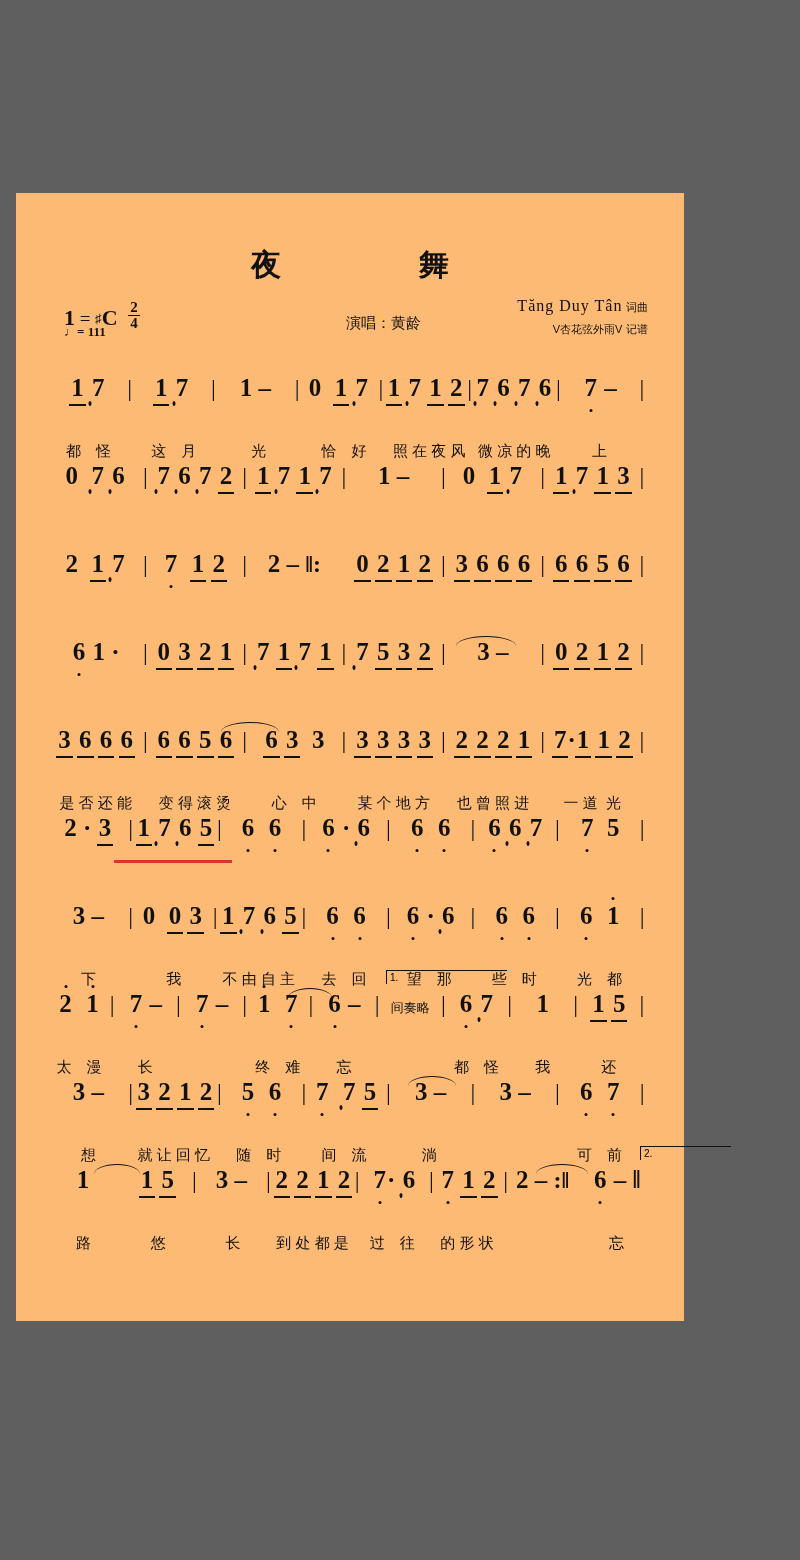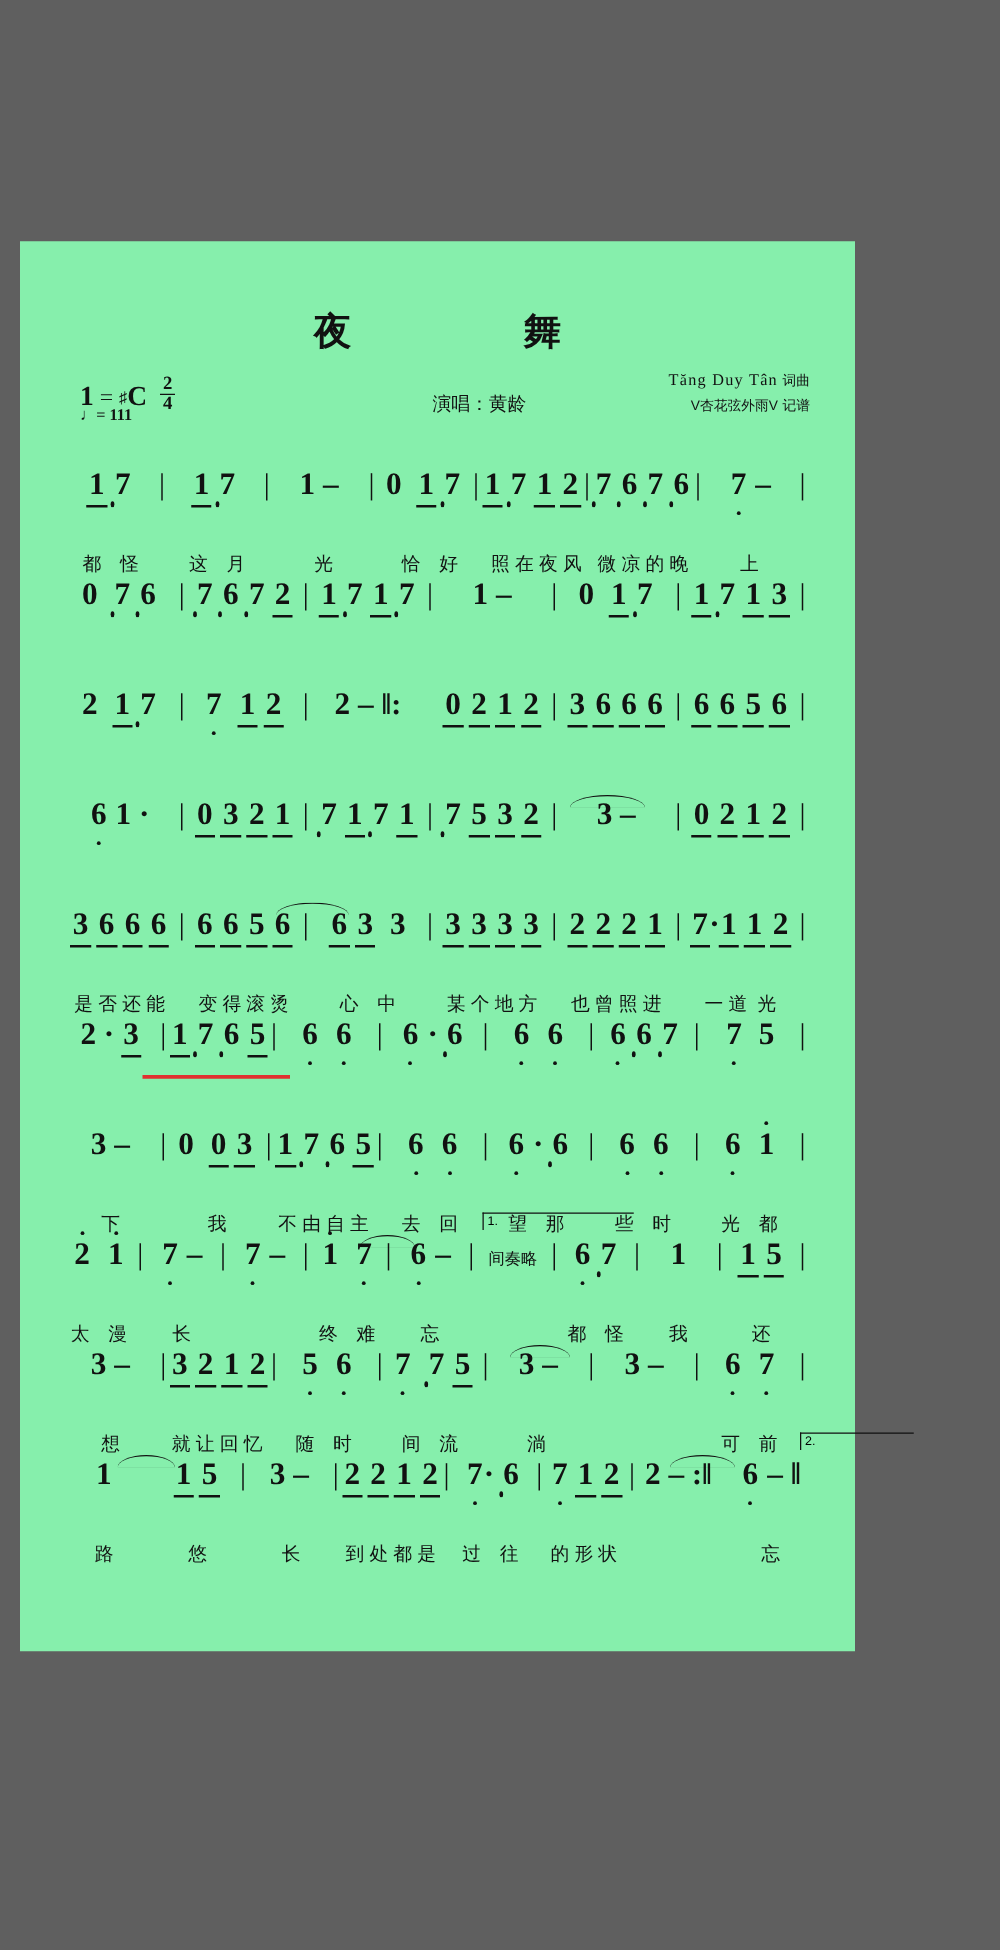--- a/index.html
+++ b/index.html
@@ -6,21 +6,21 @@
   body{
     width:800px;height:1560px;
     background:#5f5f5f;
     font-family:"Liberation Serif", serif;
     overflow:hidden;
   }
   .page{
     position:absolute;
     left:16px;top:193px;
     width:668px;height:1128px;
-    background:#86efac;
+    background:#fdba74;
   }
   
   .title{
     text-align:center;
     font-size:30px;
     letter-spacing:26px;
     text-indent:26px;
     font-family:"Liberation Serif", serif;
     font-weight:700;
     color:#111;
@@ -58,21 +58,21 @@
     font-size:15px;color:#111;
     font-family:"Liberation Sans", sans-serif;
   }
   .credits{
     position:absolute;right:36px;top:-4px;
     font-size:13px;color:#111;
     text-align:right;
     line-height:1.55;
     font-family:"Liberation Sans", sans-serif;
   }
-  .credits .latin{font-family:"Liberation Serif",serif;font-size:13px;letter-spacing:1px;}
+  .credits .latin{font-family:"Liberation Serif",serif;font-size:16px;letter-spacing:1px;}
   .credits .small{font-size:11px;}
   
   .rows{margin-top:6px;}
   .row{
     position:relative;
     height:88px;
     padding:0 36px;
     box-sizing:border-box;
   }
   .notes{

